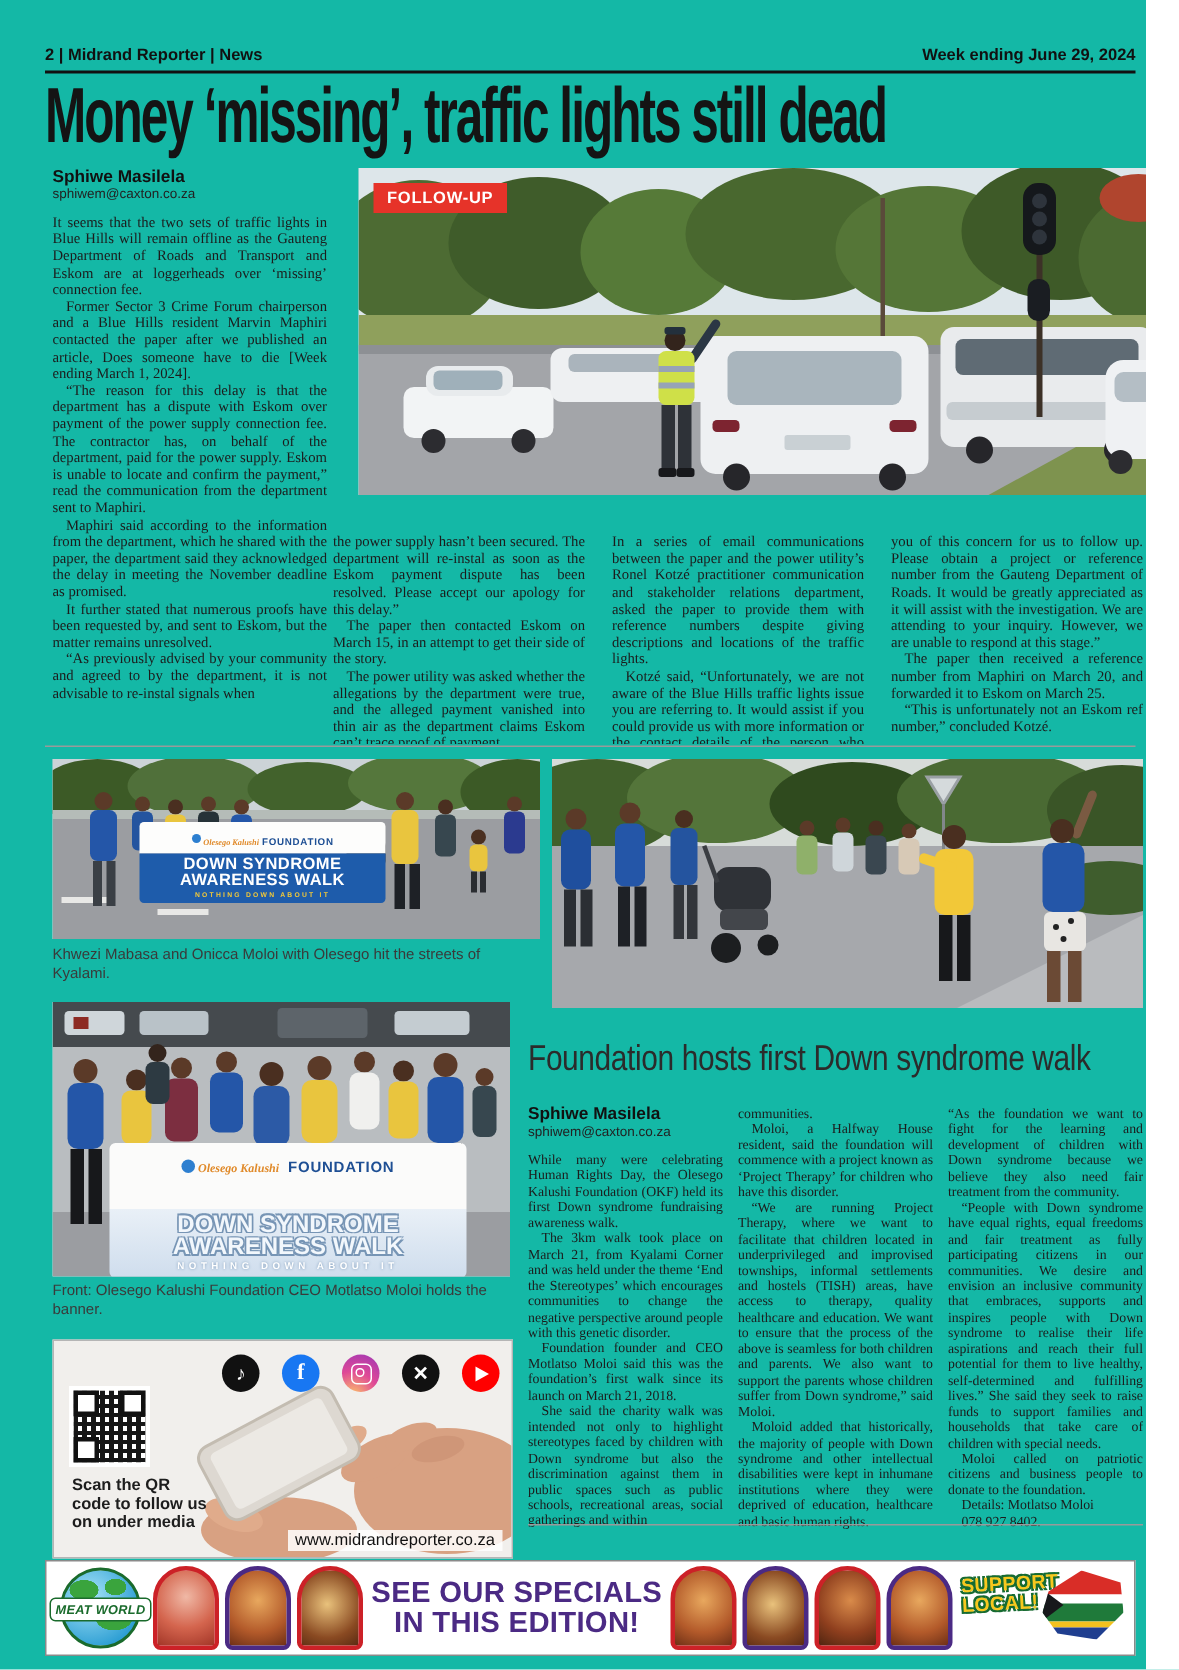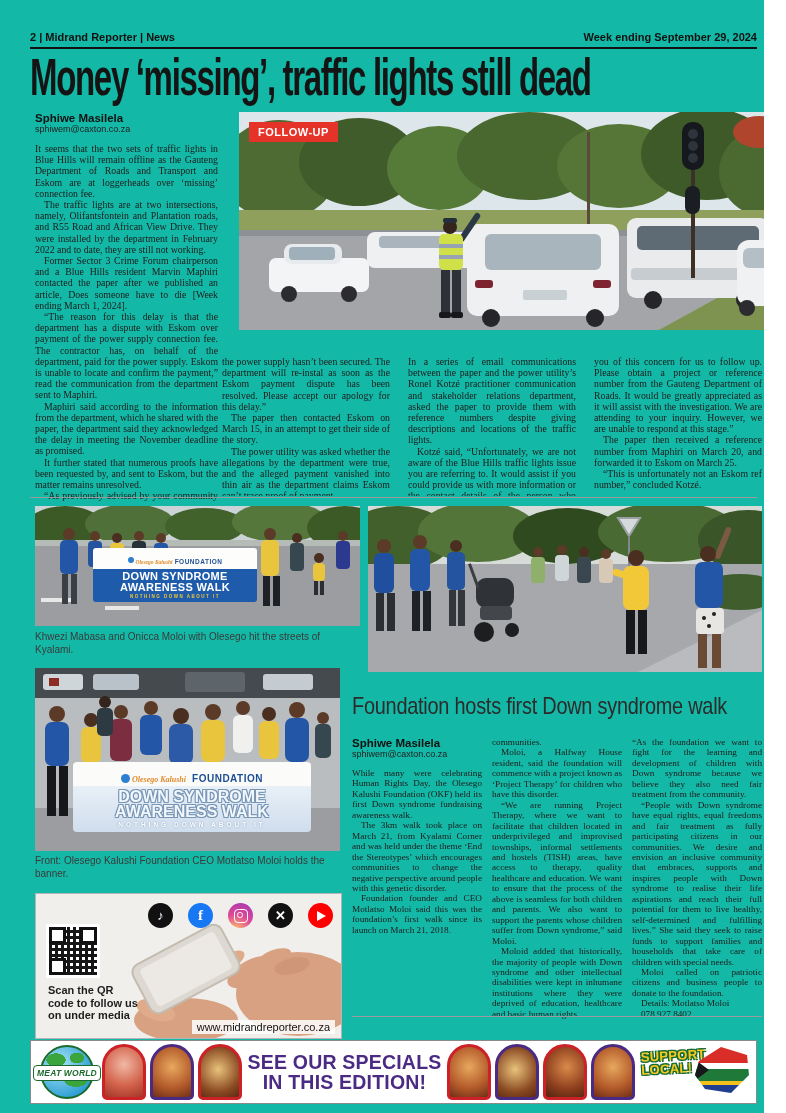--- a/index.html
+++ b/index.html
@@ -52,21 +52,21 @@
   
   .bannerA{position:absolute;left:58px;top:42px;width:164px;text-align:center;}
   .bannerA .b-white{background:#fdfdfc;border-radius:3px 3px 0 0;padding:2px 0 1px;}
   .bannerA .b-blue{background:#1e5cab;border-radius:0 0 3px 3px;padding:2px 0 3px;}
   .b-prefix{font:italic 700 5.5px "Liberation Serif",serif;color:#e08a2a;margin-right:2px;}
   .b-found{font:700 6.5px "Liberation Sans",sans-serif;color:#1e4f94;letter-spacing:.5px;}
   .b-dot{display:inline-block;width:6px;height:6px;border-radius:50%;background:#2d7fd0;margin-right:2px;vertical-align:middle;}
   .bannerA .b-l1,.bannerA .b-l2{font:700 11px/11px "Liberation Sans",sans-serif;color:#fff;letter-spacing:.3px;}
   .bannerA .b-sub{font:700 4.5px "Liberation Sans",sans-serif;color:#f2c838;letter-spacing:1.5px;margin-top:1px;}
   .bannerC{position:absolute;left:38px;top:94px;width:238px;text-align:center;}
-  .bannerC .b-white{background:#fbfbfa;border-radius:4px 4px 0 0;padding:6px 0 0;}
+  .bannerC .b-white{background:#fbfbfa;border-radius:4px 4px 0 0;padding:6px 0 20px;}
   .bannerC .b-prefix{font-size:8px;}
   .bannerC .b-found{font-size:10px;}
   .bannerC .b-dot{width:9px;height:9px;}
   .bannerC .b-low{background:linear-gradient(#e9f0f7,#cfdded);border-radius:0 0 4px 4px;padding:3px 0 4px;}
   .bannerC .b-l1,.bannerC .b-l2{font:700 16px/15px "Liberation Sans",sans-serif;color:#f2f7fc;
       text-shadow:1px 1px 0 #7795b5,-1px -1px 0 #7795b5,1px -1px 0 #7795b5,-1px 1px 0 #7795b5;}
   .bannerC .b-sub{font:700 6.5px "Liberation Sans",sans-serif;color:#fff;letter-spacing:3px;margin-top:2px;
       text-shadow:0 0 2px #7795b5;}
   
   .sad{position:absolute;left:35px;top:893px;width:305px;height:144px;background:#f5f4f2;border:1px solid #b5b5b5;overflow:hidden;}
@@ -119,33 +119,32 @@
            text-shadow:-1.3px -1.3px 0 #176b31,1.3px -1.3px 0 #176b31,-1.3px 1.3px 0 #176b31,1.3px 1.3px 0 #176b31;}
   .support svg{position:absolute;right:0;top:2px;}
 </style>
 </head>
 <body>
 
 <div class="page">
 
   <div class="folio">
     <span>2 | Midrand Reporter | News</span>
-    <span>Week ending September 29, 2024</span>
+    <span>Week ending June 29, 2024</span>
   </div>
 
   <h1 class="headline1">Money ‘missing’, traffic lights still dead</h1>
 
   <div class="a1-byline">
     <div class="byline-name">Sphiwe Masilela</div>
     <div class="byline-email">sphiwem@caxton.co.za</div>
   </div>
 
   <div class="body a1-col1">
       <p>It seems that the two sets of traffic lights in Blue Hills will remain offline as the Gauteng Department of Roads and Transport and Eskom are at loggerheads over ‘missing’ connection fee.</p>
-      <p>The traffic lights are at two intersections, namely, Olifantsfontein and Plantation roads, and R55 Road and African View Drive. They were installed by the department in February 2022 and to date, they are still not working.</p>
       <p>Former Sector 3 Crime Forum chairperson and a Blue Hills resident Marvin Maphiri contacted the paper after we published an article, Does someone have to die [Week ending March 1, 2024].</p>
       <p>“The reason for this delay is that the department has a dispute with Eskom over payment of the power supply connection fee. The contractor has, on behalf of the department, paid for the power supply. Eskom is unable to locate and confirm the payment,” read the communication from the department sent to Maphiri.</p>
       <p>Maphiri said according to the information from the department, which he shared with the paper, the department said they acknowledged the delay in meeting the November deadline as promised.</p>
       <p>It further stated that numerous proofs have been requested by, and sent to Eskom, but the matter remains unresolved.</p>
       <p>“As previously advised by your community and agreed to by the department, it is not advisable to re-instal signals when</p>
     </div>
 
   <div class="photo photo1">
     <svg viewBox="0 0 540 218" preserveAspectRatio="none">
       <rect width="540" height="218" fill="#dde6ea"></rect>
@@ -360,20 +359,21 @@
   <div class="a2-cols">
     <div class="a2-col">
       <div class="a2-byline">
         <div class="byline-name">Sphiwe Masilela</div>
         <div class="byline-email">sphiwem@caxton.co.za</div>
       </div>
       <div class="body">
           <p>While many were celebrating Human Rights Day, the Olesego Kalushi Foundation (OKF) held its first Down syndrome fundraising awareness walk.</p>
           <p>The 3km walk took place on March 21, from Kyalami Corner and was held under the theme ‘End the Stereotypes’ which encourages communities to change the negative perspective around people with this genetic disorder.</p>
           <p>Foundation founder and CEO Motlatso Moloi said this was the foundation’s first walk since its launch on March 21, 2018.</p>
+          <p>She said the charity walk was intended not only to highlight stereotypes faced by children with Down syndrome but also the discrimination against them in public spaces such as public schools, recreational areas, social gatherings and within</p>
         </div>
     </div>
     <div class="a2-col">
       <div class="body">
           <p>communities.</p>
           <p>Moloi, a Halfway House resident, said the foundation will commence with a project known as ‘Project Therapy’ for children who have this disorder.</p>
           <p>“We are running Project Therapy, where we want to facilitate that children located in underprivileged and improvised townships, informal settlements and hostels (TISH) areas, have access to therapy, quality healthcare and education. We want to ensure that the process of the above is seamless for both children and parents. We also want to support the parents whose children suffer from Down syndrome,” said Moloi.</p>
           <p>Moloid added that historically, the majority of people with Down syndrome and other intellectual disabilities were kept in inhumane institutions where they were deprived of education, healthcare and basic human rights.</p>
         </div>
     </div>

